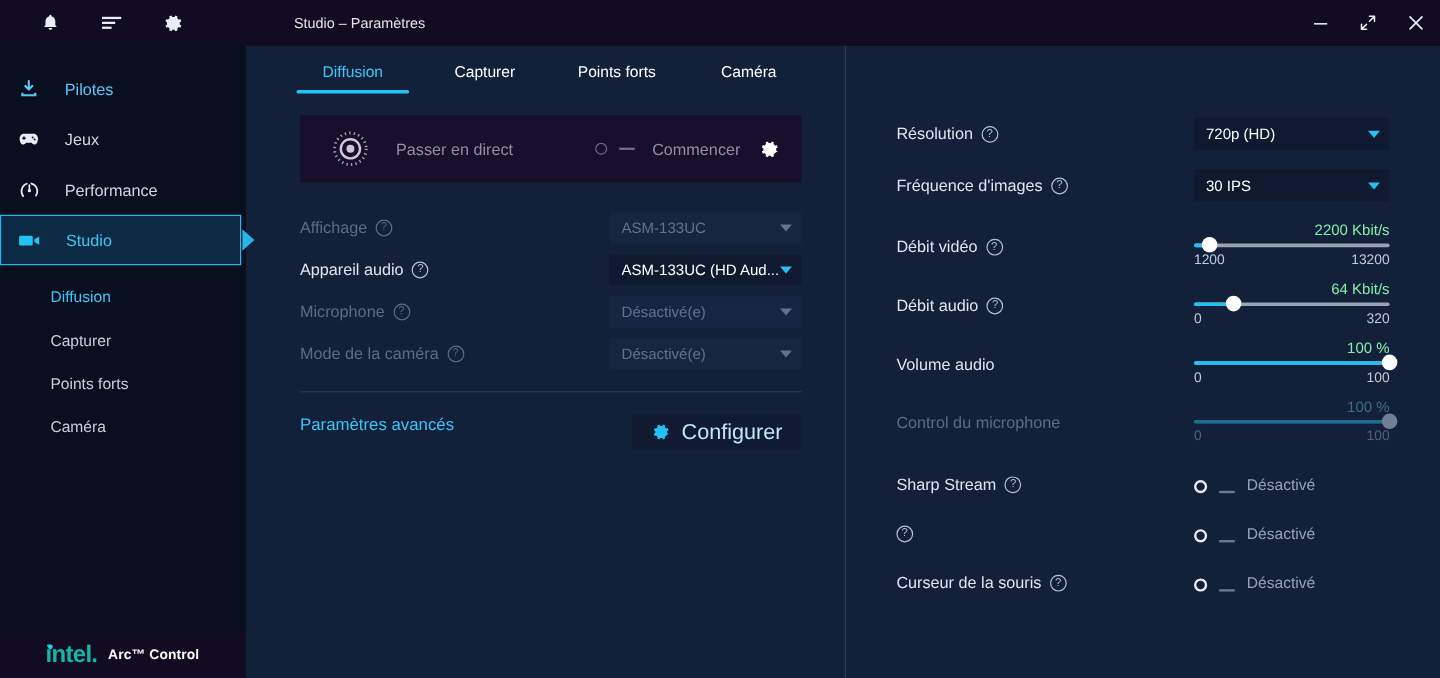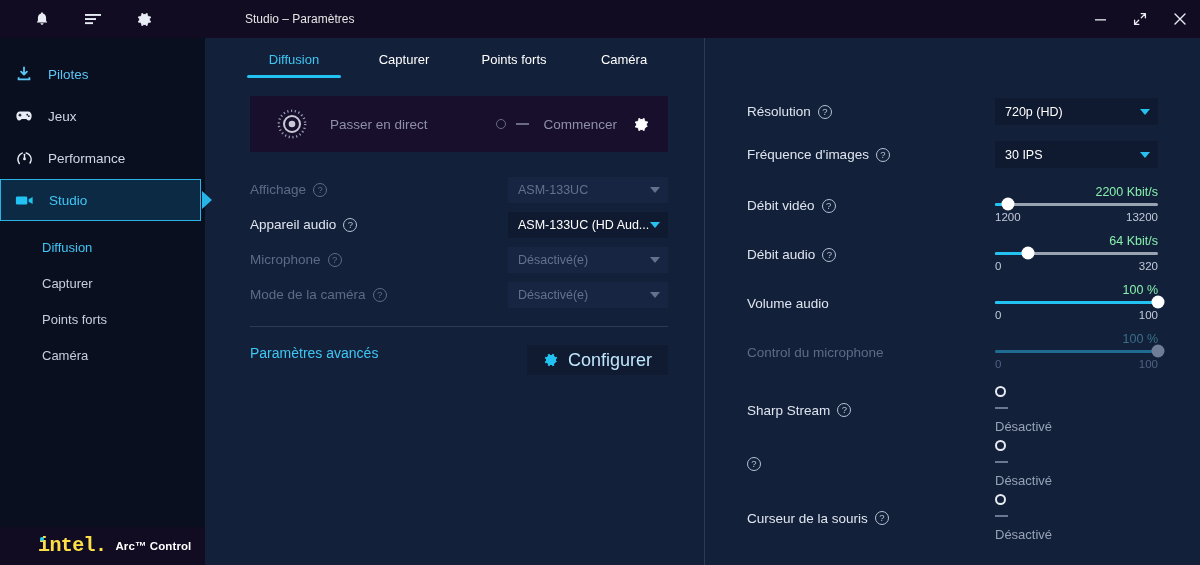--- a/index.html
+++ b/index.html
@@ -21,21 +21,21 @@
   }
   .sb-header {
     height: 38px; background: #120c22;
     display: flex; align-items: center;
     gap: 34px; padding-left: 34px;
   }
   .sb-header .ic { cursor: pointer; line-height: 0; }
   .nav { padding-top: 15px; }
   .nav-item {
     height: 42px; display: flex; align-items: center;
-    padding-left: 14px; gap: 14px; cursor: pointer;
+    padding-left: 14px; gap: 20px; cursor: pointer;
     color: #cfd6e4; font-size: 13.5px;
   }
   .nav-item .nic { width: 20px; display: flex; justify-content: center; line-height: 0; }
   .nav-item.drivers { color: #5cc6f5; }
   .nav-item.active {
     background: #0d2a44;
     border: 1px solid #27b5e8;
     margin-right: 4px;
     color: #3fc6f5;
     position: relative;
@@ -55,22 +55,22 @@
     cursor: pointer;
   }
   .sub-item.active { color: #3fc6f5; }
   .sb-spacer { flex: 1 1 auto; }
   .sb-footer {
     height: 38px; background: #120c22;
     display: flex; align-items: center; gap: 9px;
     padding-left: 38px;
   }
   .intel-logo {
-    font-family: Liberation Mono, monospace;
-    font-weight: bold; font-size: 20px; color: #fde047;
+    font-family: Liberation Sans, sans-serif;
+    font-weight: bold; font-size: 20px; color: #14b8a6;
     letter-spacing: -0.6px; position: relative; line-height: 1;
   }
   .intel-logo .dot {
     position: absolute; width: 4px; height: 4px; border-radius: 50%;
     background: #22d3ee; left: 1.5px; top: 1px;
   }
   .arc-label { font-size: 11.5px; color: #ffffff; font-weight: bold; letter-spacing: .1px; }
 
   
   .right-side { flex: 1 1 auto; position: relative; }
@@ -212,21 +212,21 @@
     border-radius: 50%; background: #ffffff;
     transform: translate(-50%, -50%); cursor: pointer;
   }
   .r-row.dim .thumb { background: #6f7e96; }
   .sl-ends {
     display: flex; justify-content: space-between;
     font-size: 11.5px; color: #c2cad8; margin-top: 5px;
   }
   .r-row.dim .sl-ends { color: #4f6182; }
 
-  .toggle-ctl { display: flex; align-items: flex-start; gap: 10px; min-width: 163px; flex-direction: column; }
+  .toggle-ctl { display: flex; align-items: flex-end; gap: 10px; min-width: 163px; }
   .tg-circle {
     width: 11px; height: 11px; border-radius: 50%;
     border: 2px solid #e7ebf2; cursor: pointer;
   }
   .tg-dash { width: 13px; height: 2px; background: #6b7892; }
   .tg-state { font-size: 13px; color: #97a2b6; }
 </style>
 </head>
 <body>
 

